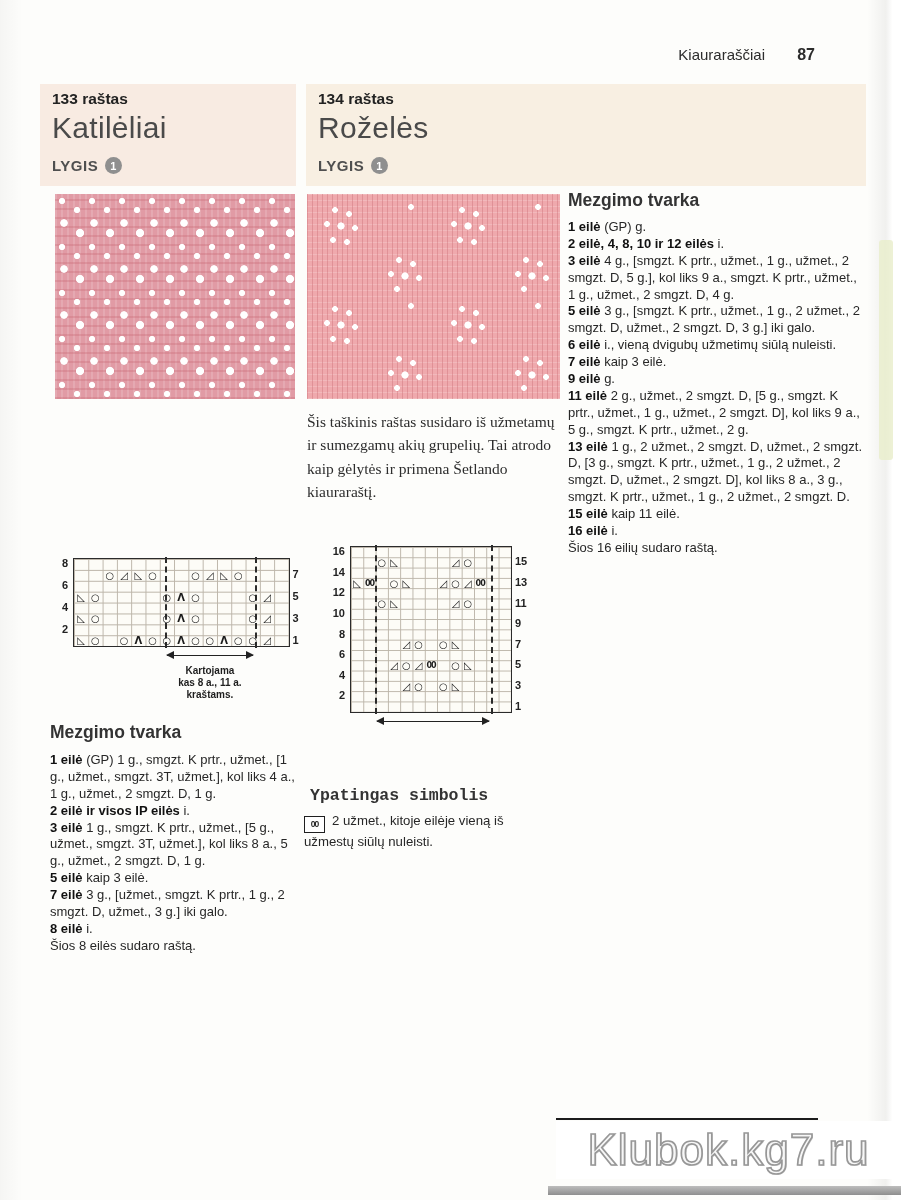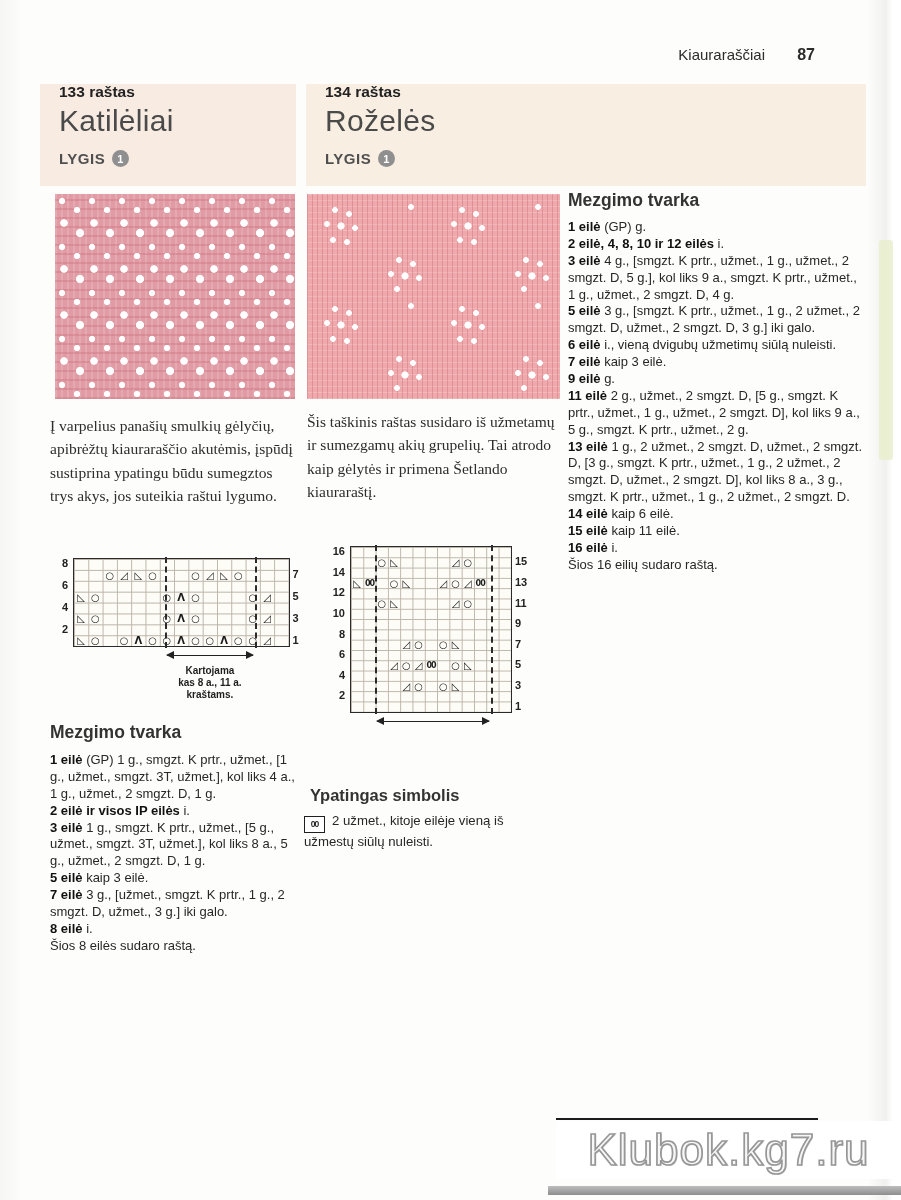--- a/index.html
+++ b/index.html
@@ -13,21 +13,21 @@
       background:linear-gradient(to right,rgba(0,0,0,.03),rgba(0,0,0,0) 60%);}
   .edge-bottom{position:absolute;left:548px;top:1186px;width:353px;height:9px;
       background:linear-gradient(#bdbdbd,#8e8e8e);}
   
   .hdr{position:absolute;top:46px;right:86px;font-size:15px;color:#2c2c2c;}
   .hdr .pg{font-weight:bold;font-size:16px;margin-left:28px;}
   
   .band{position:absolute;top:84px;height:102px;}
   .band.l{left:40px;width:256px;background:#f8ebe2;}
   .band.r{left:306px;width:560px;background:#f8efe2;}
-  .tblock{position:absolute;top:83px;margin-left:7px;}
+  .tblock{position:absolute;top:90px;}
   .tblock .num{font-size:15.5px;font-weight:bold;color:#222;}
   .tblock .big{font-size:30px;font-weight:400;color:#4a4a4a;margin-top:3px;letter-spacing:.3px;}
   .tblock .lygis{margin-top:12px;font-size:15px;font-weight:bold;color:#4f4f4f;letter-spacing:.5px;display:flex;align-items:flex-start;}
   .badge{display:inline-flex;align-items:center;justify-content:center;width:17px;height:17px;border-radius:50%;
          background:#8f8f8f;color:#fff;font-size:11px;font-weight:bold;margin-left:7px;}
   
   .photo{position:absolute;top:194px;height:205px;}
   .photo.l{left:55px;width:240px;
     background-color:#e19ba5;
     background-image:
@@ -128,21 +128,20 @@
     <div class="big">Roželės</div>
     <div class="lygis">
       <span>LYGIS</span>
       <span class="badge">1</span>
     </div>
   </div>
 
   <div class="photo l"></div>
   <div class="photo r"></div>
 
-  <div class="desc l">Į varpelius panašių smulkių gėlyčių, apibrėžtų kiauraraščio akutėmis, įspūdį sustiprina ypatingu būdu sumegztos trys akys, jos suteikia raštui lygumo.</div>
   <div class="desc r">Šis taškinis raštas susidaro iš užmetamų ir sumezgamų akių grupelių. Tai atrodo kaip gėlytės ir primena Šetlando kiauraraštį.</div>
 
   <div class="chart" style="left: 56px; top: 558px; width: 248.5px; height: 162.2px;">
       <div class="cgrid" style="left: 17px; width: 214.5px; height: 87.2px; background-size: 14.3px 10.9px;">
         <div class="cdash" style="left: 90.52px;"></div>
         <div class="cdash" style="left: 181.325px;"></div>
         <span class="csym" style="left: 28.6px; top: 10.9px; width: 14.3px; height: 10.9px;">○</span>
         <span class="csym" style="left: 42.9px; top: 10.9px; width: 14.3px; height: 10.9px;">◿</span>
         <span class="csym" style="left: 57.2px; top: 10.9px; width: 14.3px; height: 10.9px;">◺</span>
         <span class="csym" style="left: 71.5px; top: 10.9px; width: 14.3px; height: 10.9px;">○</span>
@@ -251,37 +250,36 @@
   <div class="instrs" style="left:50px;top:752px;width:252px;">
       <p><b>1 eilė</b> (GP) 1 g., smgzt. K prtr., užmet., [1 g., užmet., smgzt. 3T, užmet.], kol liks 4 a., 1 g., užmet., 2 smgzt. D, 1 g.</p>
       <p><b>2 eilė ir visos IP eilės</b> i.</p>
       <p><b>3 eilė</b> 1 g., smgzt. K prtr., užmet., [5 g., užmet., smgzt. 3T, užmet.], kol liks 8 a., 5 g., užmet., 2 smgzt. D, 1 g.</p>
       <p><b>5 eilė</b> kaip 3 eilė.</p>
       <p><b>7 eilė</b> 3 g., [užmet., smgzt. K prtr., 1 g., 2 smgzt. D, užmet., 3 g.] iki galo.</p>
       <p><b>8 eilė</b> i.</p>
       <p>Šios 8 eilės sudaro raštą.</p>
     </div>
 
-  <div class="h-special" style="left:310px;top:786px;">Ypatingas simbolis</div>
+  <div class="h-special" style="left:310px;top:786px;font-family:Liberation Mono, monospace;">Ypatingas simbolis</div>
   <div class="special-body" style="left:304px;top:812px;width:252px;">
     <span class="sym-box">00</span><span>2 užmet., kitoje eilėje vieną iš užmestų siūlų nuleisti.</span>
   </div>
 
   <div class="h-mezgimo" style="left:568px;top:190px;">Mezgimo tvarka</div>
   <div class="instrs" style="left:568px;top:219px;width:296px;">
       <p><b>1 eilė</b> (GP) g.</p>
       <p><b>2 eilė, 4, 8, 10 ir 12 eilės</b> i.</p>
       <p><b>3 eilė</b> 4 g., [smgzt. K prtr., užmet., 1 g., užmet., 2 smgzt. D, 5 g.], kol liks 9 a., smgzt. K prtr., užmet., 1 g., užmet., 2 smgzt. D, 4 g.</p>
       <p><b>5 eilė</b> 3 g., [smgzt. K prtr., užmet., 1 g., 2 užmet., 2 smgzt. D, užmet., 2 smgzt. D, 3 g.] iki galo.</p>
       <p><b>6 eilė</b> i., vieną dvigubų užmetimų siūlą nuleisti.</p>
       <p><b>7 eilė</b> kaip 3 eilė.</p>
       <p><b>9 eilė</b> g.</p>
       <p><b>11 eilė</b> 2 g., užmet., 2 smgzt. D, [5 g., smgzt. K prtr., užmet., 1 g., užmet., 2 smgzt. D], kol liks 9 a., 5 g., smgzt. K prtr., užmet., 2 g.</p>
       <p><b>13 eilė</b> 1 g., 2 užmet., 2 smgzt. D, užmet., 2 smgzt. D, [3 g., smgzt. K prtr., užmet., 1 g., 2 užmet., 2 smgzt. D, užmet., 2 smgzt. D], kol liks 8 a., 3 g., smgzt. K prtr., užmet., 1 g., 2 užmet., 2 smgzt. D.</p>
-      <p><b>14 eilė</b> kaip 6 eilė.</p>
       <p><b>15 eilė</b> kaip 11 eilė.</p>
       <p><b>16 eilė</b> i.</p>
       <p>Šios 16 eilių sudaro raštą.</p>
     </div>
 
   <div class="wm-line"></div>
   <div class="wm-box">
     <span class="wm-text">Klubok.kg7.ru</span>
   </div>
 

